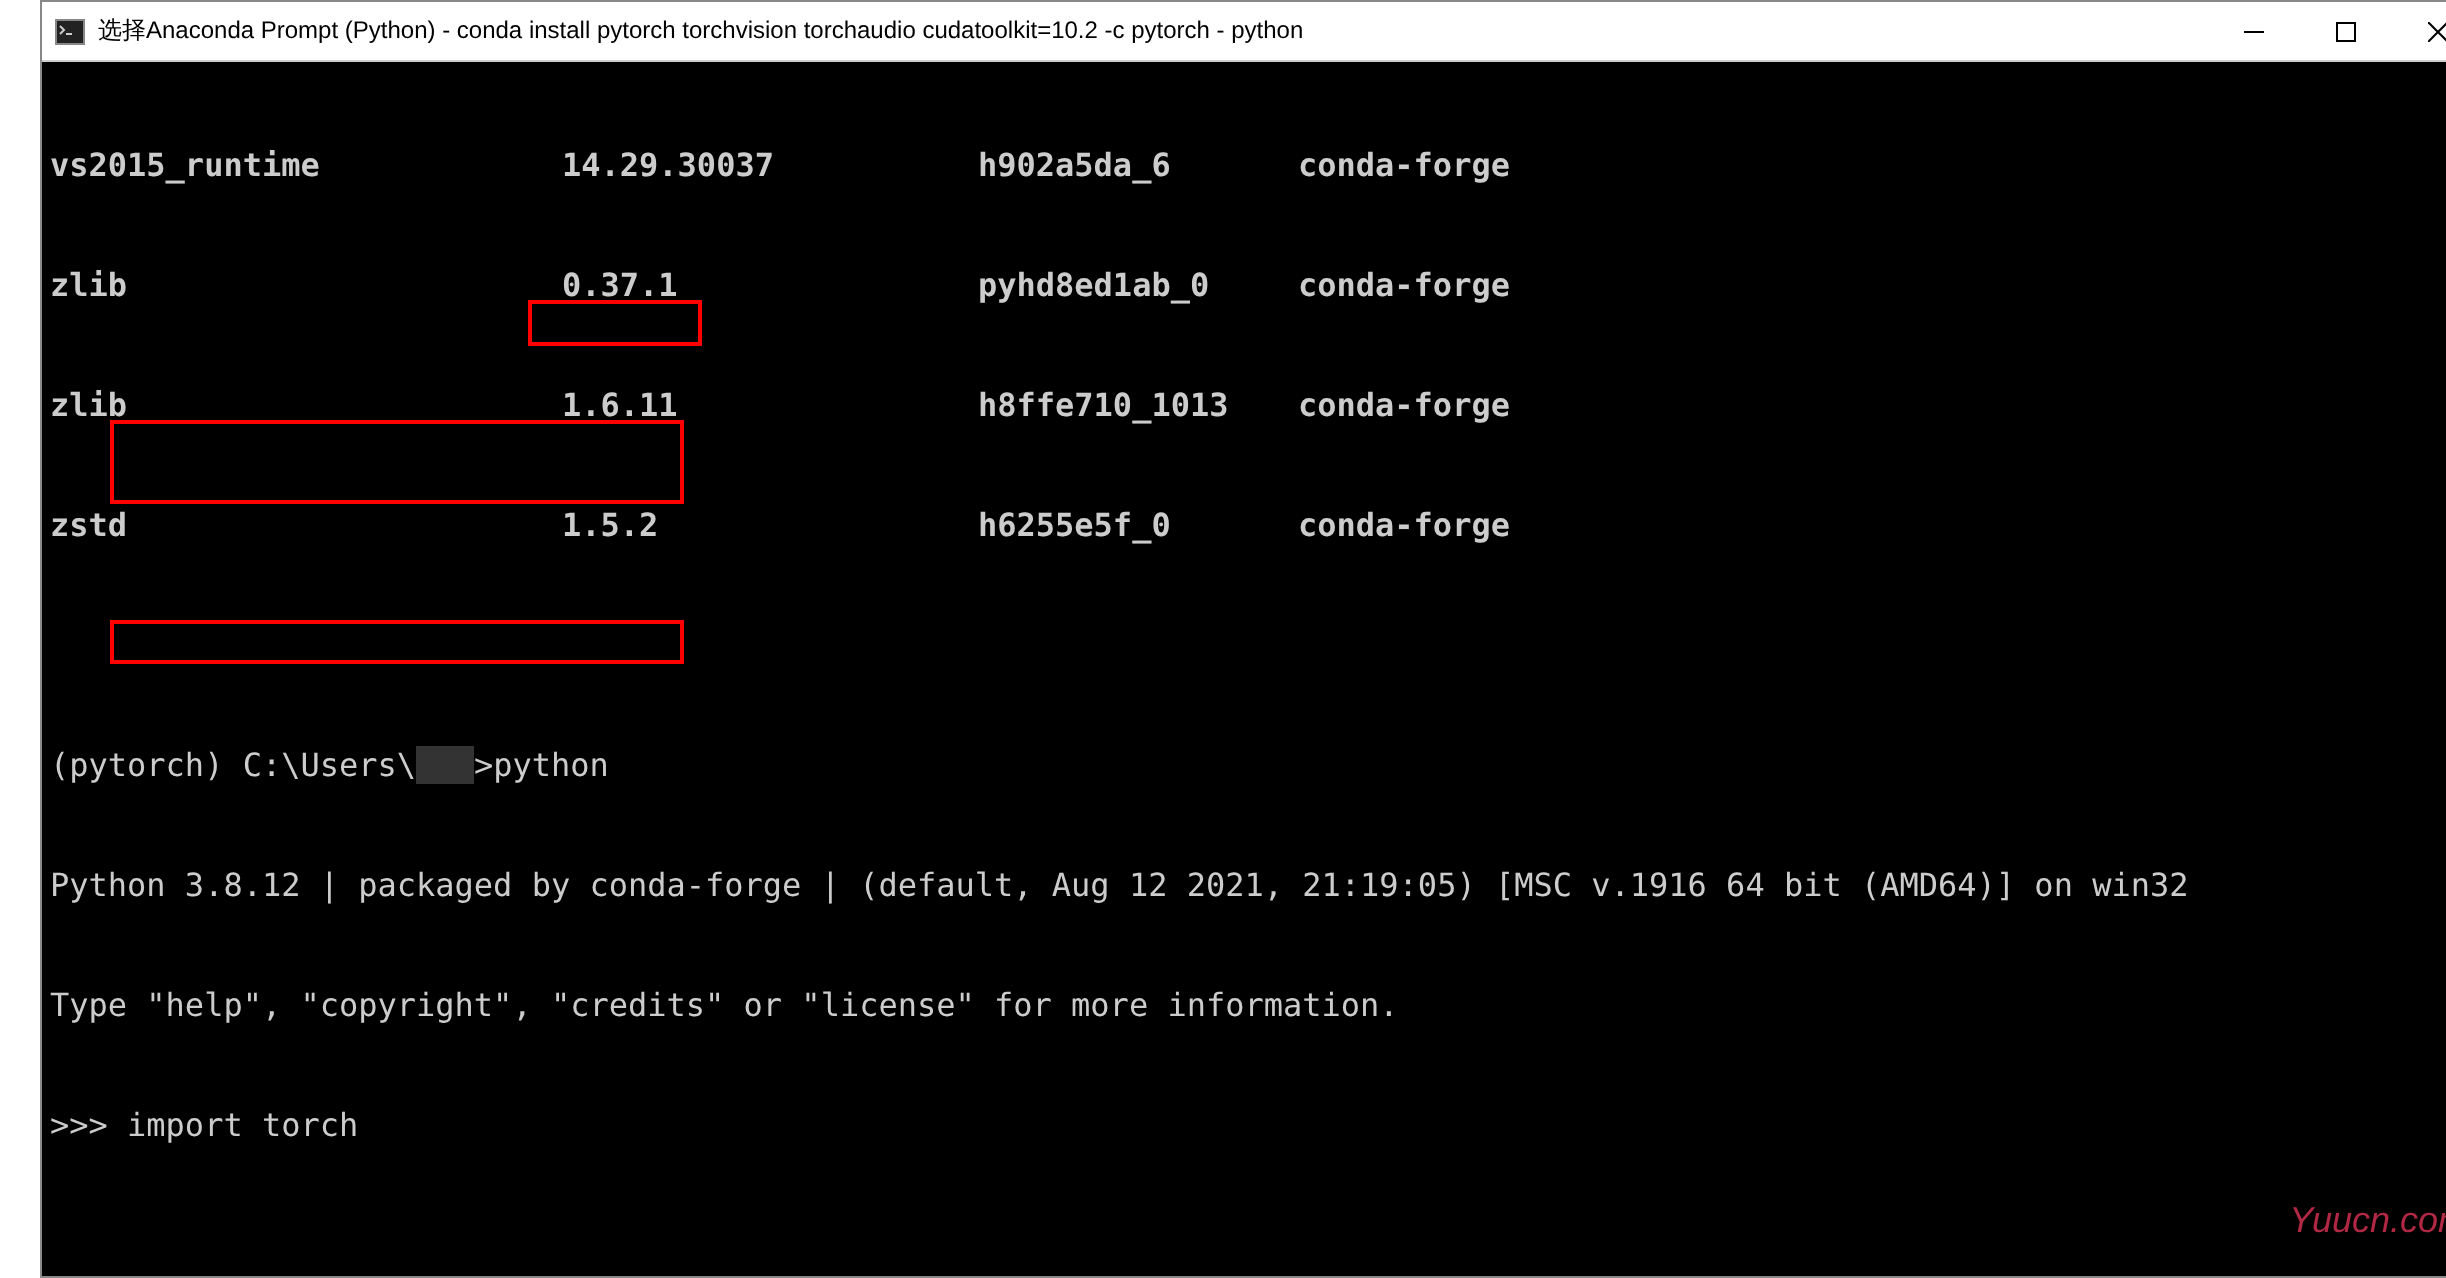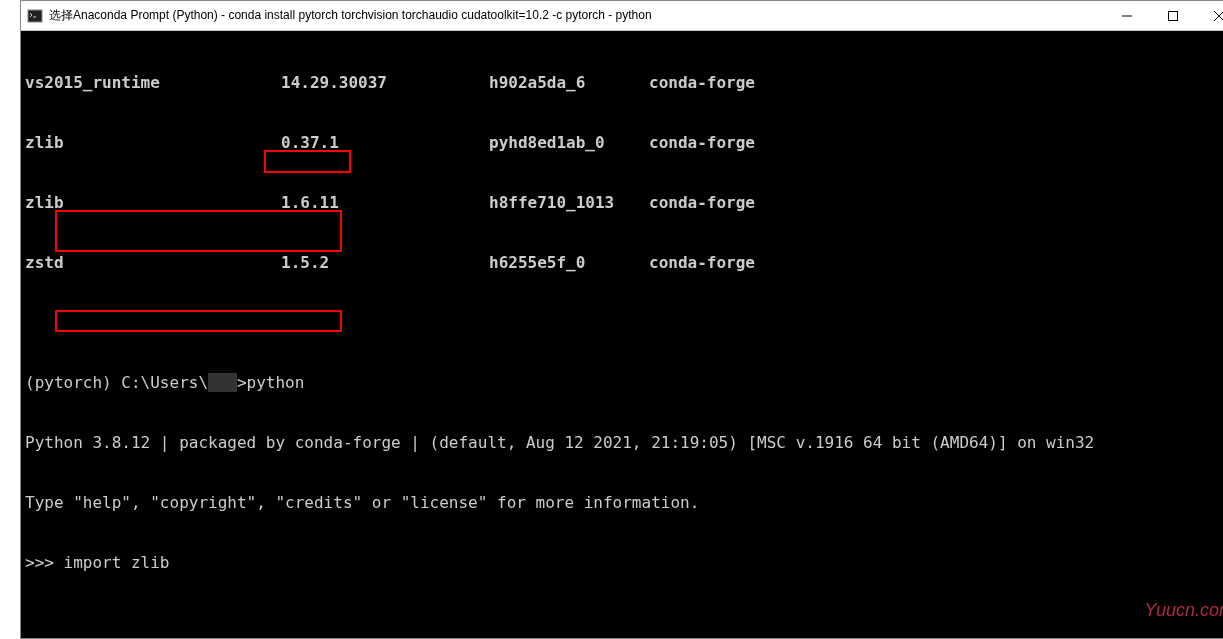--- a/index.html
+++ b/index.html
@@ -141,21 +141,21 @@
 
   <div class="terminal">
     <div class="term-line"><span class="col c1">vs2015_runtime</span><span class="col c2">14.29.30037</span><span class="col c3">h902a5da_6</span><span class="col c4">conda-forge</span></div>
     <div class="term-line"><span class="col c1">zlib</span><span class="col c2">0.37.1</span><span class="col c3">pyhd8ed1ab_0</span><span class="col c4">conda-forge</span></div>
     <div class="term-line"><span class="col c1">zlib</span><span class="col c2">1.6.11</span><span class="col c3">h8ffe710_1013</span><span class="col c4">conda-forge</span></div>
     <div class="term-line"><span class="col c1">zstd</span><span class="col c2">1.5.2</span><span class="col c3">h6255e5f_0</span><span class="col c4">conda-forge</span></div>
     <div class="term-line"></div>
     <div class="term-line"><span>(pytorch) </span><span>C:\Users\</span><span style="background:#333;color:#333;">   </span><span>&gt;python</span></div>
     <div class="term-line">Python 3.8.12 | packaged by conda-forge | (default, Aug 12 2021, 21:19:05) [MSC v.1916 64 bit (AMD64)] on win32</div>
     <div class="term-line">Type "help", "copyright", "credits" or "license" for more information.</div>
-    <div class="term-line"><span>&gt;&gt;&gt; </span><span>import zlib</span></div>
+    <div class="term-line"><span>&gt;&gt;&gt; </span><span>import torch</span></div>
     
     
     
     
     
     
     
 
     
     <div class="redbox" style="left:243px; top:119px; width:87px; height:23px;"></div>

